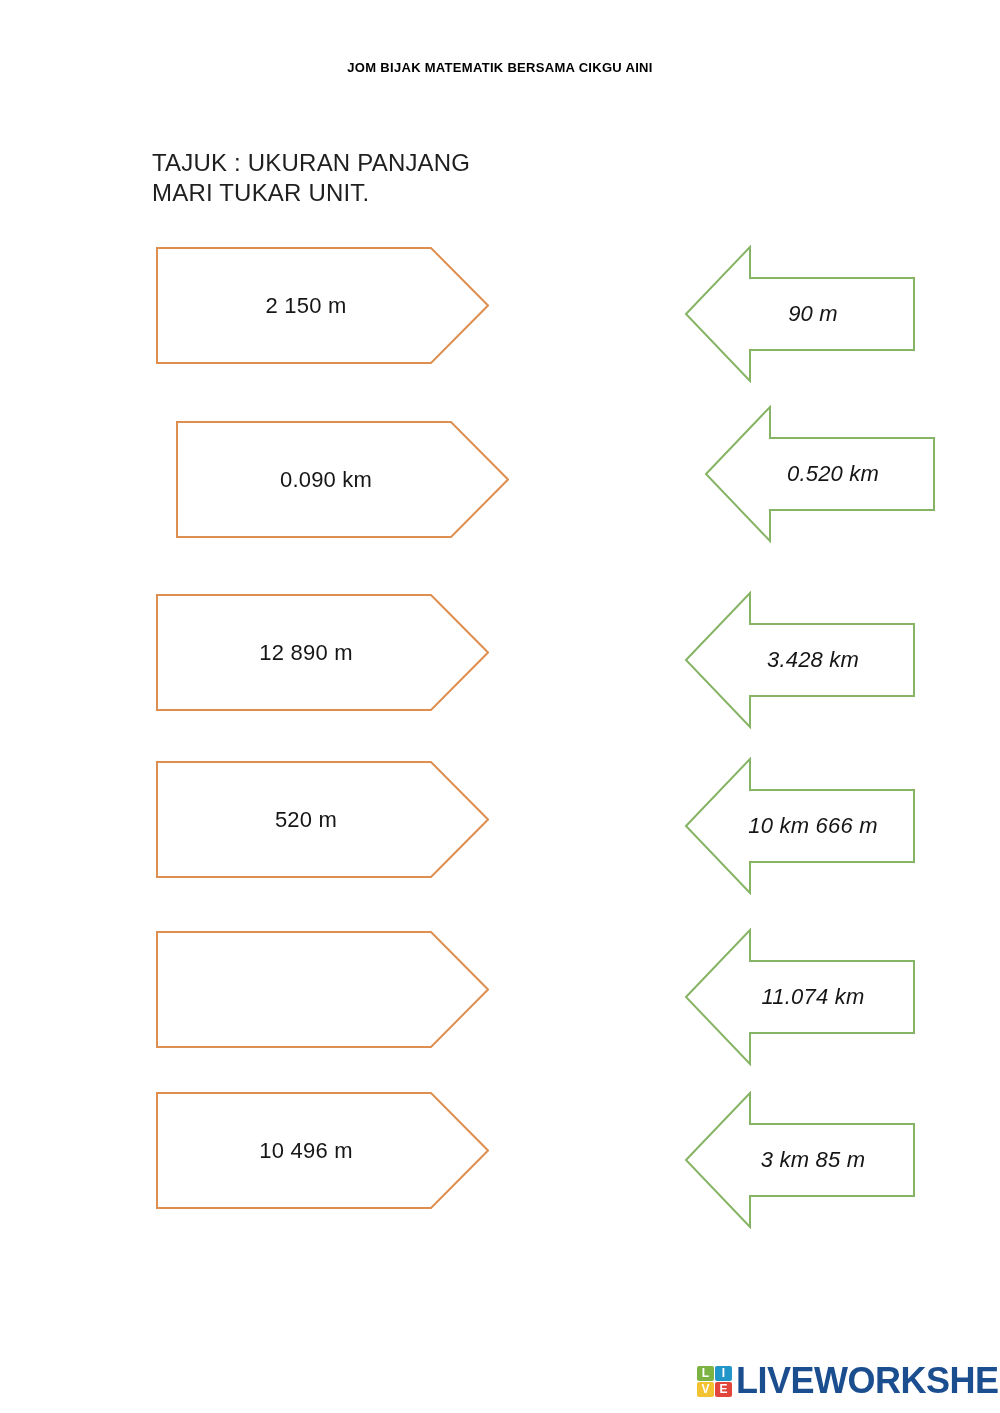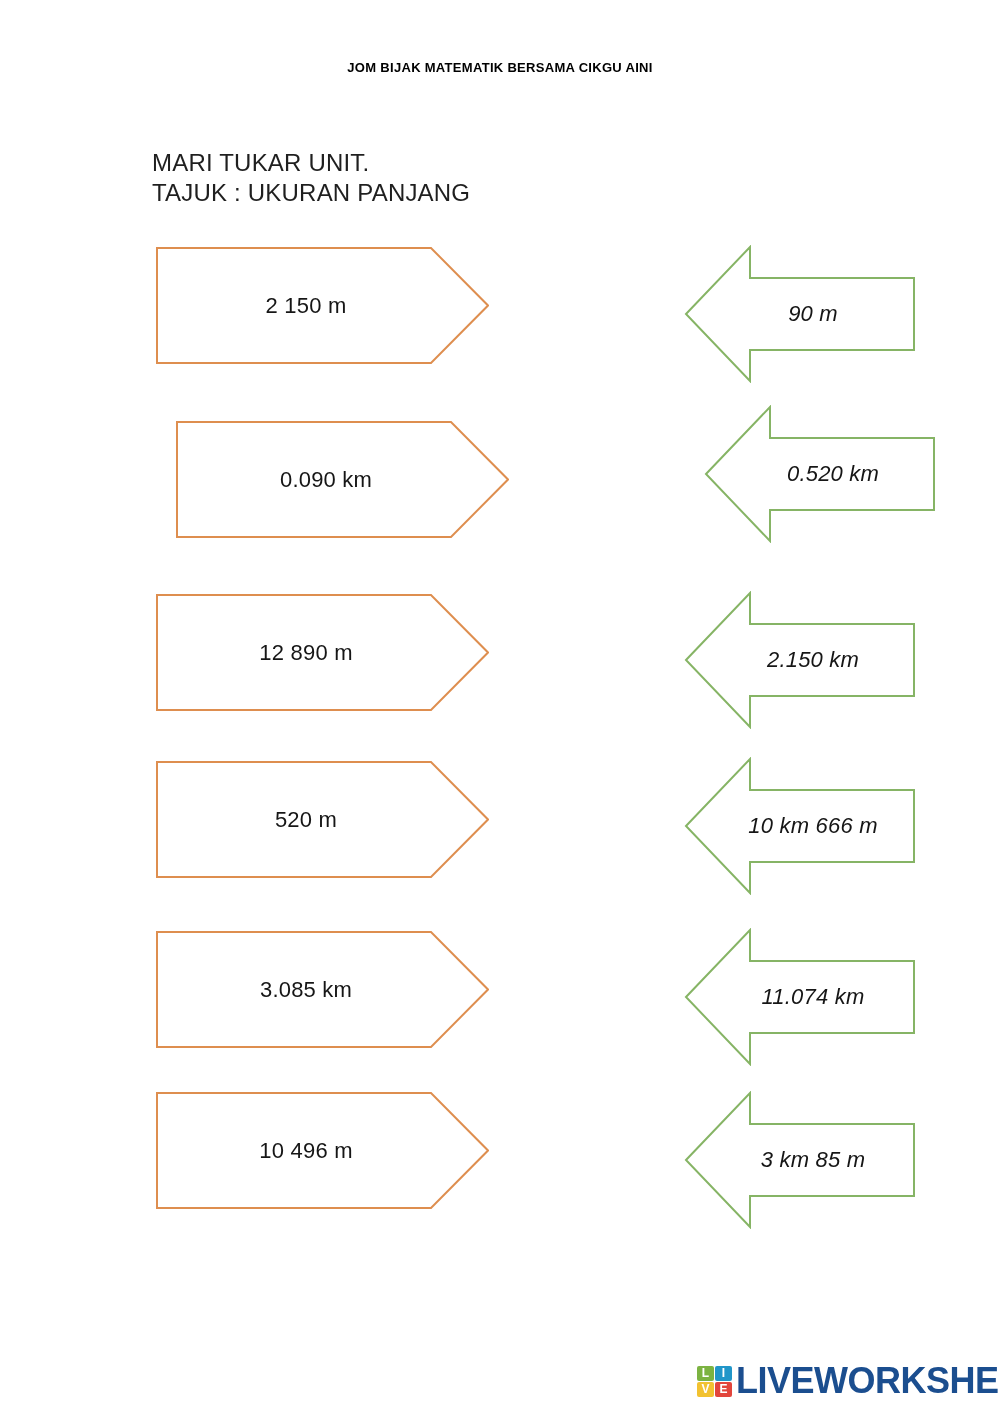--- a/index.html
+++ b/index.html
@@ -142,22 +142,22 @@
     color: #1b4e8f;
     line-height: 1;
   }
 </style>
 </head>
 <body>
 
 <div id="page-header">JOM BIJAK MATEMATIK BERSAMA CIKGU AINI</div>
 
 <div id="title-block">
+  <div>TAJUK : UKURAN PANJANG</div>
   <div>MARI TUKAR UNIT.</div>
-  <div>TAJUK : UKURAN PANJANG</div>
 </div>
 
 <div id="worksheet">
 
   <div class="row" style="top:247px;">
     <div class="left-shape">
       <svg viewBox="0 0 333 117" preserveAspectRatio="none" aria-hidden="true">
         <polygon points="1,1 275,1 332,58.5 275,116 1,116" fill="#ffffff" stroke="#DE8E4F" stroke-width="2"></polygon>
       </svg>
     </div>
@@ -193,21 +193,21 @@
         <polygon points="1,1 275,1 332,58.5 275,116 1,116" fill="#ffffff" stroke="#DE8E4F" stroke-width="2"></polygon>
       </svg>
     </div>
     <div class="left-label">12 890 m</div>
 
     <div class="right-shape" style="top:-3px;">
       <svg viewBox="0 0 232 138" preserveAspectRatio="none" aria-hidden="true">
         <polygon points="2,69 66,2 66,33 230,33 230,105 66,105 66,136" fill="#ffffff" stroke="#86B465" stroke-width="2"></polygon>
       </svg>
     </div>
-    <div class="right-label" style="top:-3px;">2.150 km</div>
+    <div class="right-label" style="top:-3px;">3.428 km</div>
   </div>
 
   <div class="row" style="top:761px;">
     <div class="left-shape">
       <svg viewBox="0 0 333 117" preserveAspectRatio="none" aria-hidden="true">
         <polygon points="1,1 275,1 332,58.5 275,116 1,116" fill="#ffffff" stroke="#DE8E4F" stroke-width="2"></polygon>
       </svg>
     </div>
     <div class="left-label">520 m</div>
 
@@ -218,21 +218,20 @@
     </div>
     <div class="right-label" style="top:-4px;">10 km 666 m</div>
   </div>
 
   <div class="row" style="top:931px;">
     <div class="left-shape">
       <svg viewBox="0 0 333 117" preserveAspectRatio="none" aria-hidden="true">
         <polygon points="1,1 275,1 332,58.5 275,116 1,116" fill="#ffffff" stroke="#DE8E4F" stroke-width="2"></polygon>
       </svg>
     </div>
-    <div class="left-label">3.085 km</div>
 
     <div class="right-shape" style="top:-3px;">
       <svg viewBox="0 0 232 138" preserveAspectRatio="none" aria-hidden="true">
         <polygon points="2,69 66,2 66,33 230,33 230,105 66,105 66,136" fill="#ffffff" stroke="#86B465" stroke-width="2"></polygon>
       </svg>
     </div>
     <div class="right-label" style="top:-3px;">11.074 km</div>
   </div>
 
   <div class="row" style="top:1092px;">

